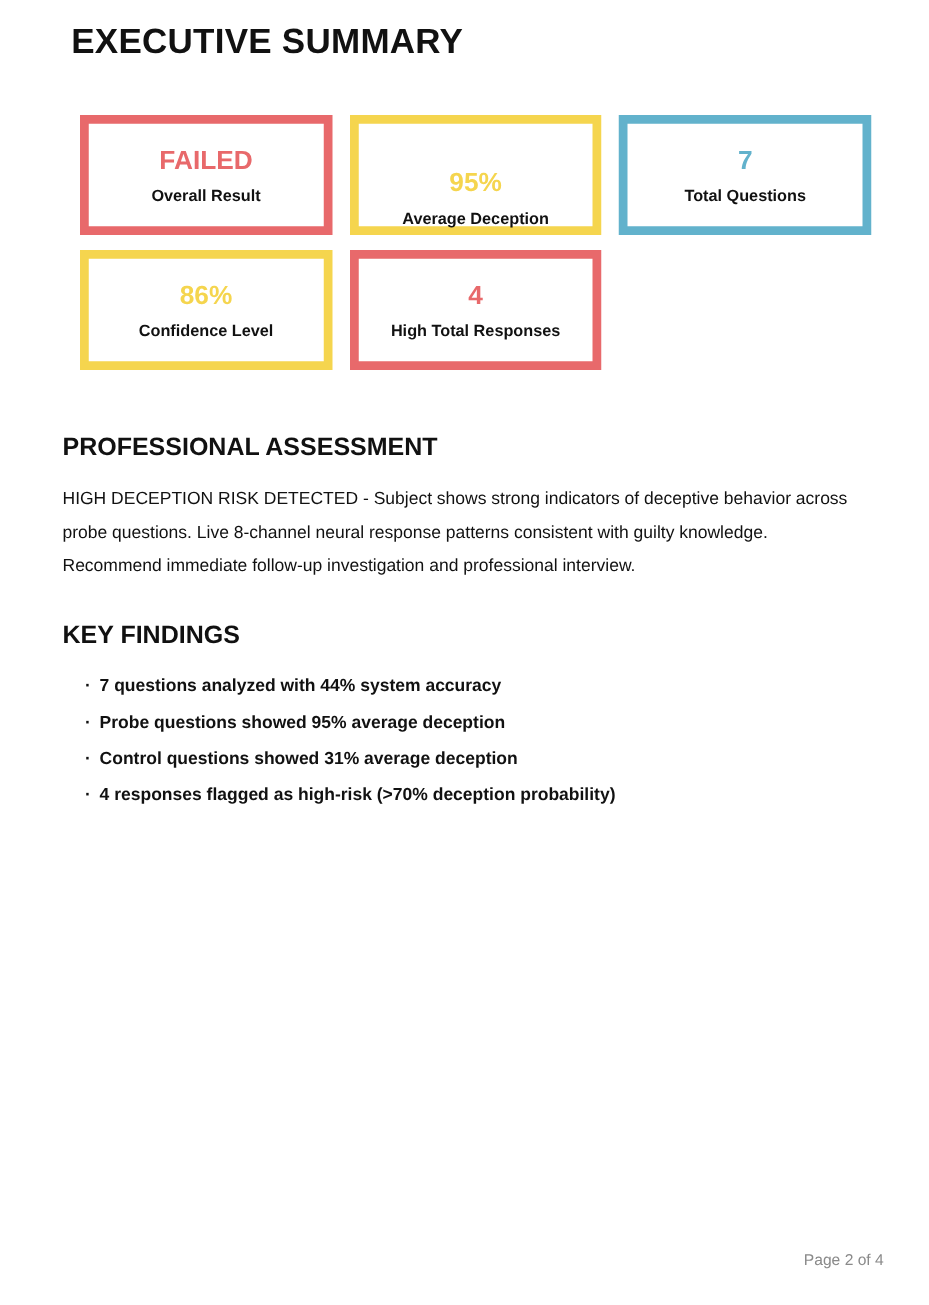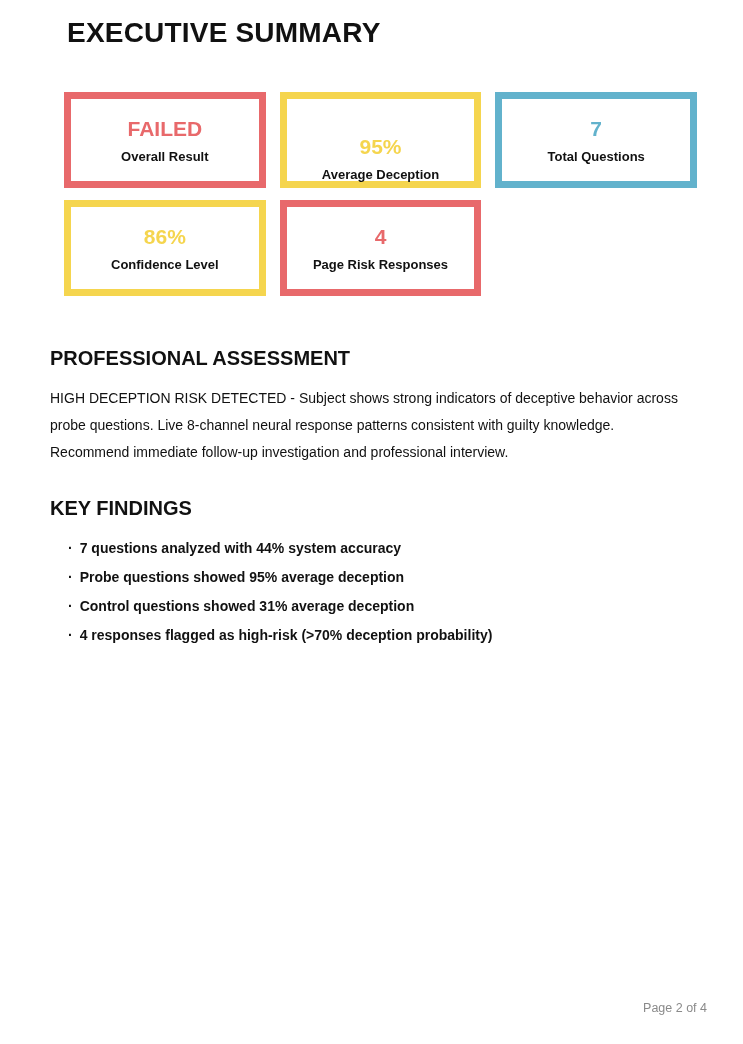--- a/index.html
+++ b/index.html
@@ -10,21 +10,21 @@
     color: #111111;
     position: relative;
     overflow: hidden;
   }
   .page { padding: 17px 46px 0 47px; }
 
   h1.title {
     font-size: 28px;
     font-weight: bold;
     letter-spacing: 0.2px;
-    margin-left: 20px;
+    margin-left: 10px;
     line-height: 1.15;
   }
 
   .stat-grid {
     display: grid;
     grid-template-columns: repeat(3, 1fr);
     column-gap: 14px;
     row-gap: 12px;
     margin-top: 43px;
     padding-left: 17px;
@@ -118,21 +118,21 @@
     </div>
 
 
     <div class="stat-card" style="border-color: rgb(245, 213, 78); text-align: right;">
       <div class="stat-value" style="color: rgb(245, 213, 78);">86%</div>
       <div class="stat-label">Confidence Level</div>
     </div>
 
     <div class="stat-card" style="border-color: rgb(232, 105, 107);">
       <div class="stat-value" style="color: rgb(232, 105, 107);">4</div>
-      <div class="stat-label">Page Risk Responses</div>
+      <div class="stat-label">High Total Responses</div>
     </div>
 
   </div>
 
   <h2 class="section-heading pa-heading">PROFESSIONAL ASSESSMENT</h2>
 
   <p class="assessment-body">HIGH DECEPTION RISK DETECTED - Subject shows strong indicators of deceptive behavior across probe questions. Live 8-channel neural response patterns consistent with guilty knowledge. Recommend immediate follow-up investigation and professional interview.</p>
 
   <h2 class="section-heading kf-heading">KEY FINDINGS</h2>
 

